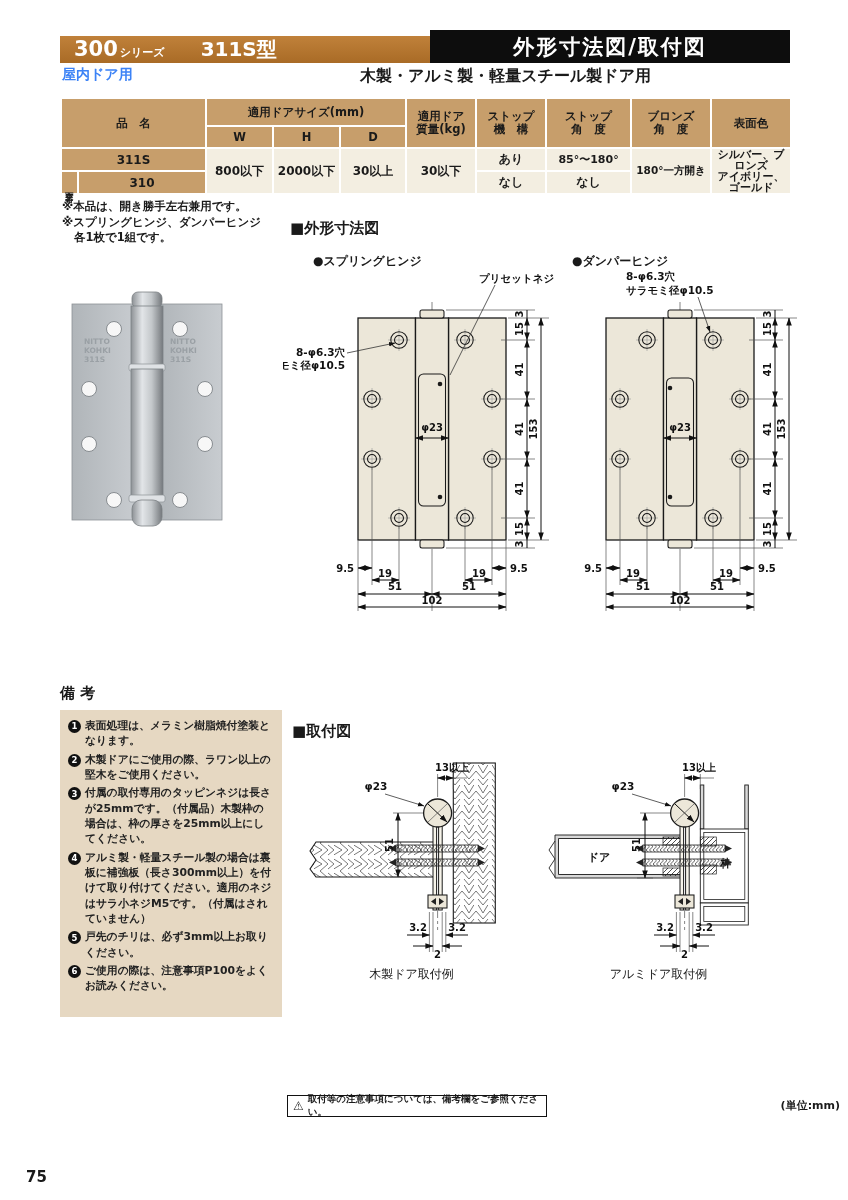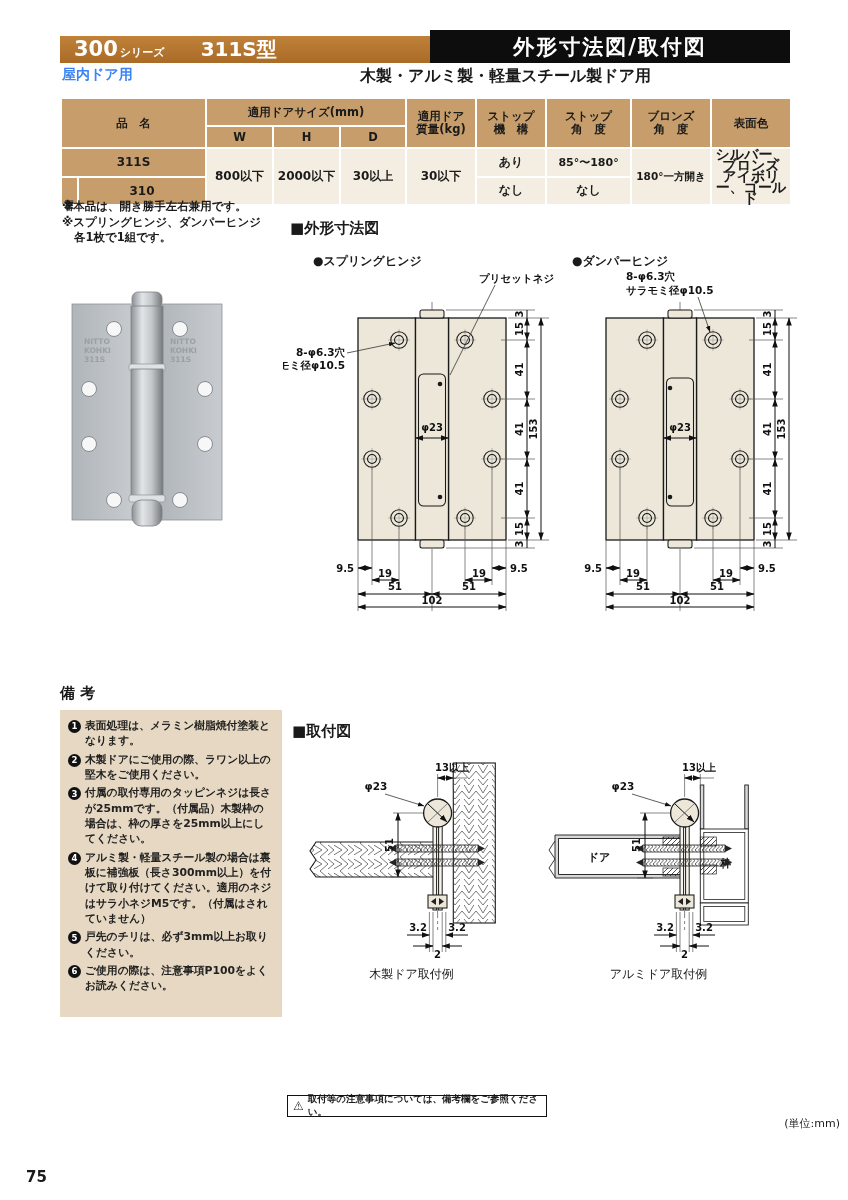--- a/index.html
+++ b/index.html
@@ -18,37 +18,37 @@
   .usage{left:62px;top:66px;font-size:14px;font-weight:bold;color:#3b82f6;}
   .doortypes{left:360px;top:66px;width:430px;text-align:left;font-size:16px;font-weight:bold;}
   
   table.spec{position:absolute;left:60px;top:97px;width:730px;border-collapse:collapse;table-layout:fixed;}
   table.spec td{border:2px solid #fff;text-align:center;vertical-align:middle;padding:0;}
   td.tan{background:#c79e6b;font-weight:bold;}
   td.cream{background:#f3eee1;font-weight:bold;}
   .h11{font-size:11.5px;line-height:13px;}
   .d12{font-size:12px;}
   .vert{writing-mode:vertical-rl;font-size:8.5px;font-weight:bold;letter-spacing:1px;line-height:1;}
-  .c9{font-size:14px;line-height:11px;}
+  .c9{font-size:11px;line-height:11px;}
   
   .note-line{font-size:11.5px;font-weight:bold;line-height:15.5px;}
   .sec-head{font-size:15px;font-weight:bold;}
   .sub-label{font-size:12px;font-weight:bold;}
   .caption{font-size:12px;font-weight:normal;text-align:center;}
   .remarks-box{left:60px;top:710px;width:222px;height:307px;background:#e6d8c2;box-sizing:border-box;padding:8px 8px;}
   .remark-item{display:flex;gap:4px;margin-bottom:3px;font-size:10.8px;font-weight:bold;line-height:1.42;color:#222;}
   .num-badge{flex:0 0 13px;height:13px;border-radius:50%;background:#111;color:#fff;font-size:8.5px;
      display:flex;align-items:center;justify-content:center;margin-top:2px;font-weight:bold;}
   .gray-box{left:60px;top:1020px;width:222px;height:112px;background:#f0f0f0;}
   .dir-title{margin:12px auto 2px auto;width:120px;text-align:center;font-size:12px;font-weight:bold;
      border-bottom:1.5px solid #222;padding-bottom:1px;}
   .warn-box{left:287px;top:1095px;width:260px;height:22px;border:1.5px solid #111;display:flex;
      align-items:center;font-size:9.5px;font-weight:bold;box-sizing:border-box;padding:0 3px;}
   .warn-icon{font-size:12px;margin:0 4px 0 2px;}
-  .unit{left:760px;top:1098px;width:80px;text-align:right;font-size:11px;font-weight:normal;margin-top:18px;}
+  .unit{left:760px;top:1098px;width:80px;text-align:right;font-size:11px;font-weight:bold;}
   .pagenum{left:26px;top:1168px;font-size:15px;font-weight:bold;}
   
   svg text{font-family:"DejaVu Sans","Liberation Sans",sans-serif;}
   .p{fill:#ece7d9;stroke:#1a1a1a;stroke-width:1.3;}
   .p2{fill:#ece7d9;stroke:#1a1a1a;stroke-width:1.05;}
   .p3{fill:#f7f4ea;stroke:#1a1a1a;stroke-width:1;}
   .oln{fill:none;stroke:#1a1a1a;stroke-width:1.05;}
   .dim{stroke:#111;stroke-width:1;fill:none;}
   .ext{stroke:#555;stroke-width:0.7;fill:none;}
   .ldr{stroke:#333;stroke-width:0.8;fill:none;}

